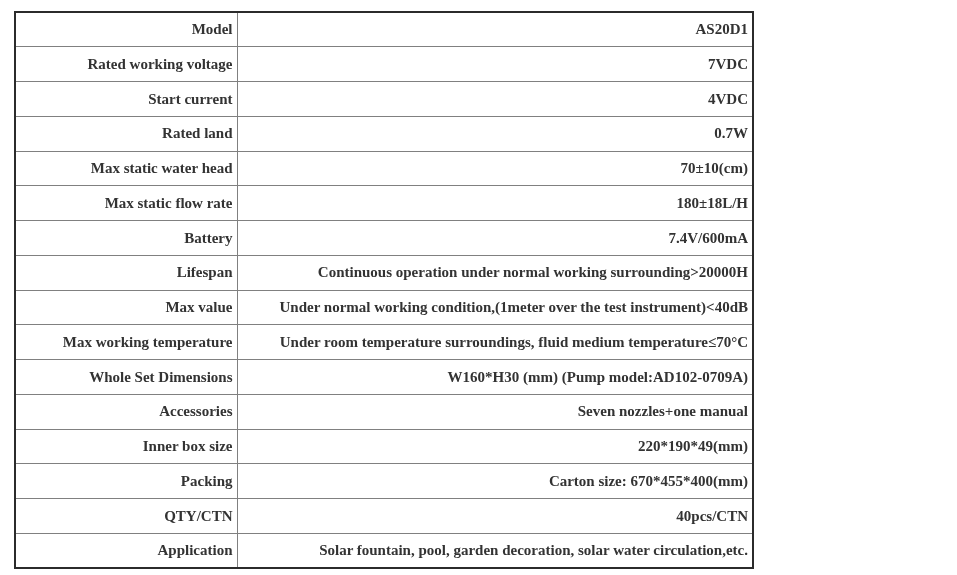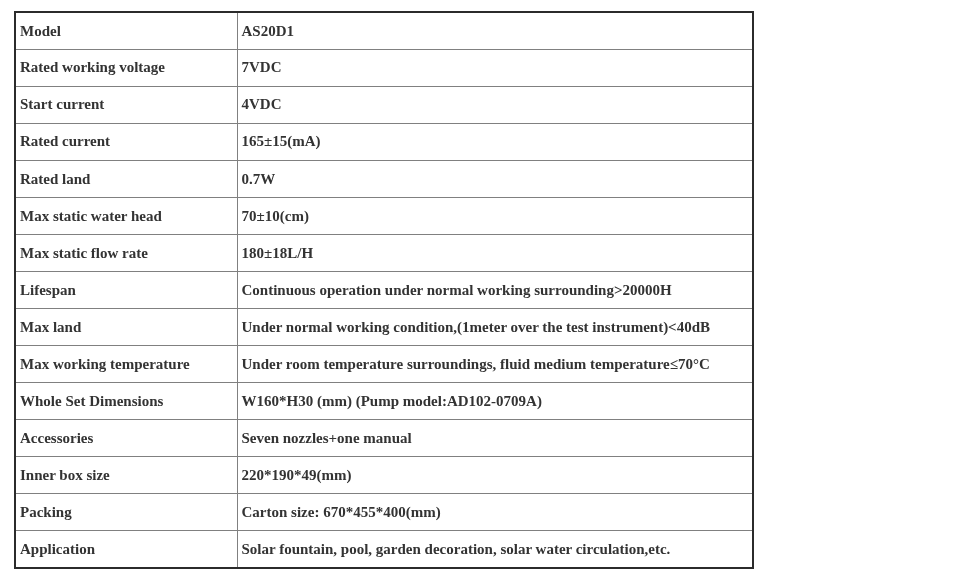--- a/index.html
+++ b/index.html
@@ -26,21 +26,21 @@
     table-layout: fixed;
     background: #ffffff;
   }
   
   table.spec-table {
     border: 2px solid #2b2b2b;
   }
   table.spec-table td {
     border: 1px solid #808080;
     height: 27.9px;
-    text-align: left;
+    text-align: right;
     vertical-align: middle;
     font-size: 15px;
     color: #333333;
     padding: 0 4px;
     line-height: 1.1;
     white-space: nowrap;
     overflow: hidden;
   }
   table.spec-table td.label-cell {
     width: 222px;
@@ -66,41 +66,41 @@
         </tr>
         <tr>
           <td class="label-cell">Rated working voltage</td>
           <td class="value-cell">7VDC</td>
         </tr>
         <tr>
           <td class="label-cell">Start current</td>
           <td class="value-cell">4VDC</td>
         </tr>
         <tr>
-          <td class="label-cell">Rated current</td>
-          <td class="value-cell">165±15(mA)</td>
-        </tr>
-        <tr>
           <td class="label-cell">Rated land</td>
           <td class="value-cell">0.7W</td>
         </tr>
         <tr>
           <td class="label-cell">Max static water head</td>
           <td class="value-cell">70±10(cm)</td>
         </tr>
         <tr>
           <td class="label-cell">Max static flow rate</td>
           <td class="value-cell">180±18L/H</td>
         </tr>
         <tr>
+          <td class="label-cell">Battery</td>
+          <td class="value-cell">7.4V/600mA</td>
+        </tr>
+        <tr>
           <td class="label-cell">Lifespan</td>
           <td class="value-cell">Continuous operation under normal working surrounding&gt;20000H</td>
         </tr>
         <tr>
-          <td class="label-cell">Max land</td>
+          <td class="label-cell">Max value</td>
           <td class="value-cell">Under normal working condition,(1meter over the test instrument)&lt;40dB</td>
         </tr>
         <tr>
           <td class="label-cell">Max working temperature</td>
           <td class="value-cell">Under room temperature surroundings, fluid medium temperature≤70°C</td>
         </tr>
         <tr>
           <td class="label-cell">Whole Set Dimensions</td>
           <td class="value-cell">W160*H30 (mm) (Pump model:AD102-0709A)</td>
         </tr>
@@ -110,18 +110,22 @@
         </tr>
         <tr>
           <td class="label-cell">Inner box size</td>
           <td class="value-cell">220*190*49(mm)</td>
         </tr>
         <tr>
           <td class="label-cell">Packing</td>
           <td class="value-cell">Carton size: 670*455*400(mm)</td>
         </tr>
         <tr>
+          <td class="label-cell">QTY/CTN</td>
+          <td class="value-cell">40pcs/CTN</td>
+        </tr>
+        <tr>
           <td class="label-cell">Application</td>
           <td class="value-cell">Solar fountain, pool, garden decoration, solar water circulation,etc.</td>
         </tr>
       </tbody>
   </table>
 </div>
 
 </body></html>

